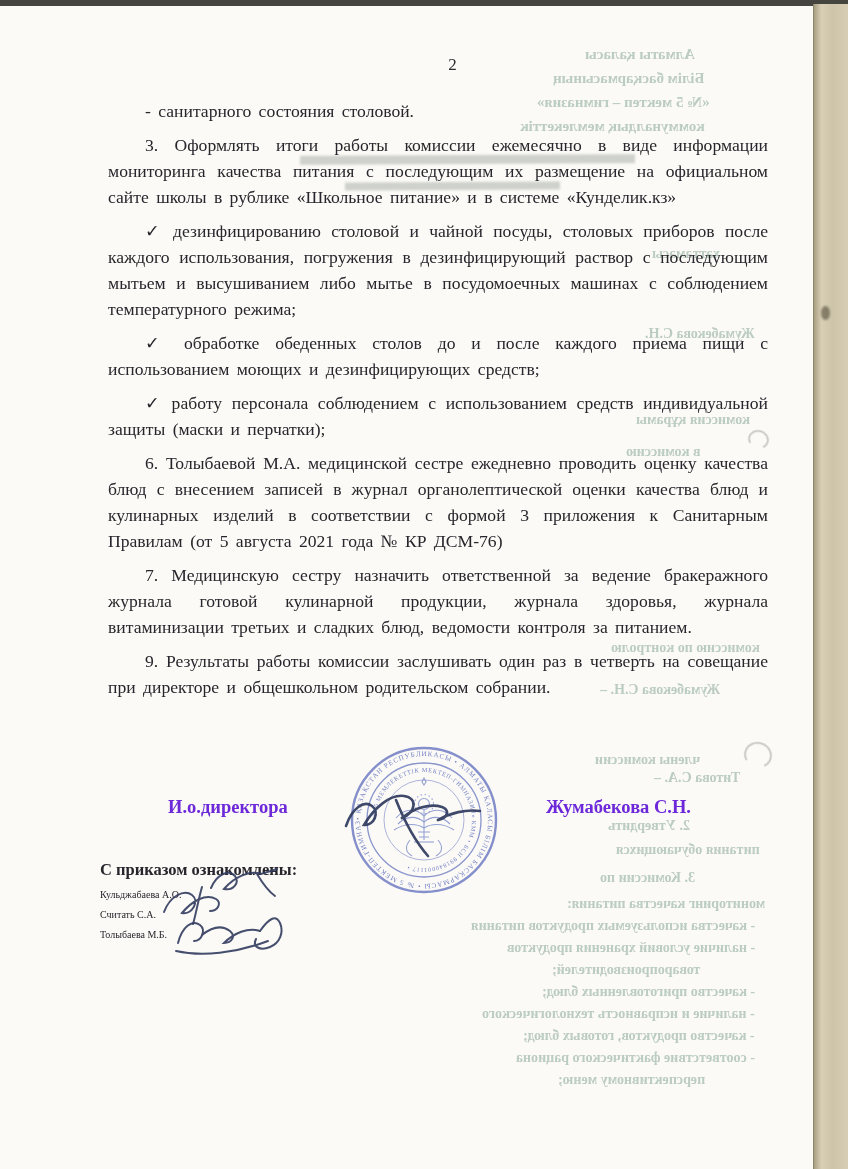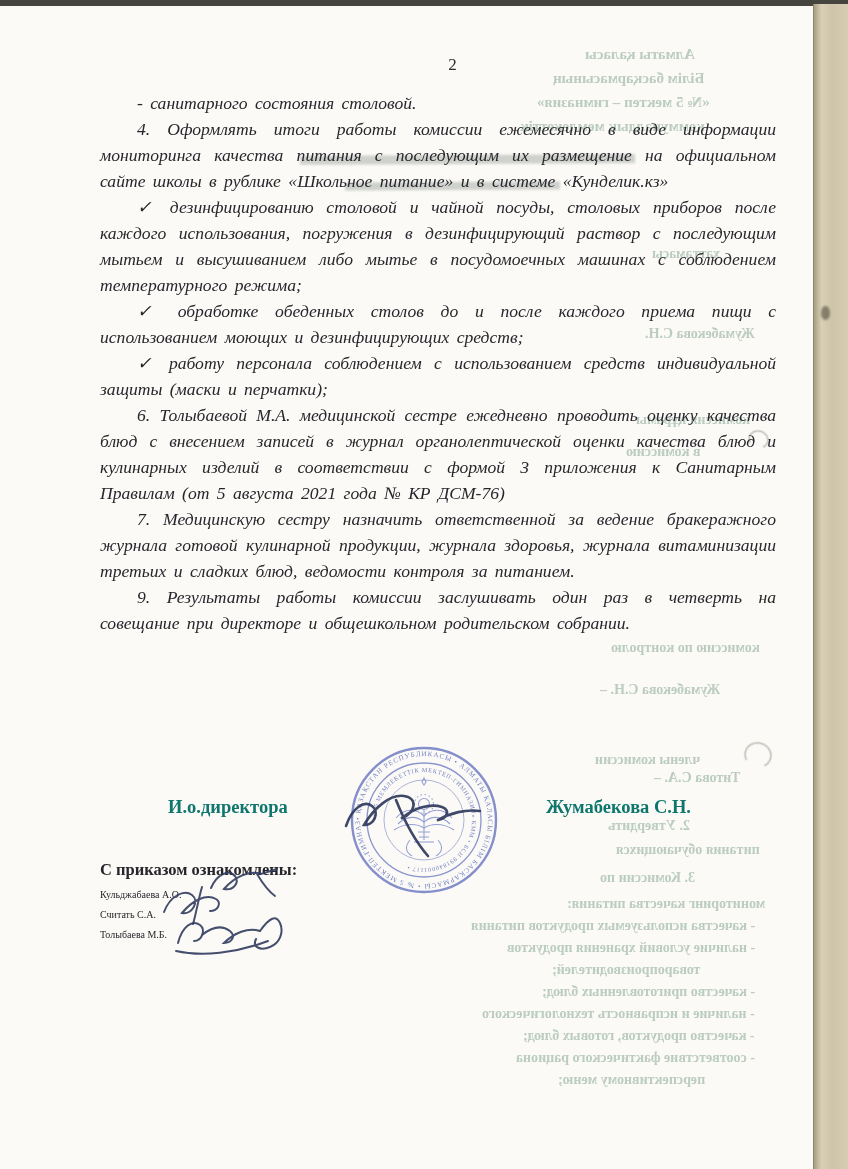--- a/index.html
+++ b/index.html
@@ -17,27 +17,27 @@
   .edge-smudge{position:absolute;right:18px;top:306px;width:9px;height:14px;background:rgba(70,62,45,.55);border-radius:50%;filter:blur(1px);}
   .page-number{
     position:absolute;left:100px;top:55px;width:705px;text-align:center;
     font-size:17px;color:#2b2b30;
   }
   .body-text{
     position:absolute;left:100px;top:90px;width:676px;
     font-size:17.6px;line-height:26px;color:#26262c;
     text-align:justify;word-spacing:3px;
   }
-  .body-text p{margin:0;text-indent:37px;font-style:italic;}
+  .body-text p{margin:8px;text-indent:37px;}
   
   .sign-row{
     position:absolute;left:100px;top:797px;width:676px;
     display:flex;justify-content:space-between;
     padding:0;box-sizing:border-box;
-    font-weight:bold;font-size:18.5px;color:#0f766e;
+    font-weight:bold;font-size:18.5px;color:#6d28d9;
   }
   .sign-row .t{margin-left:68px;}
   .sign-row .n{margin-right:85px;}
   .ack{
     position:absolute;left:100px;top:860px;color:#26262c;
   }
   .ack .ack-title{font-weight:bold;font-size:16.5px;margin-bottom:5px;}
   .ack .ack-name{font-size:10px;line-height:20px;}
   
   .stamp{position:absolute;left:348px;top:744px;width:152px;height:152px;opacity:.92;}
@@ -95,21 +95,21 @@
       <span class="bt" style="right: 93px; top: 1006px; font-size: 14px;">- наличие и исправность технологического</span>
       <span class="bt" style="right: 93px; top: 1028px; font-size: 14px;">- качество продуктов, готовых блюд;</span>
       <span class="bt" style="right: 93px; top: 1050px; font-size: 14px;">- соответствие фактического рациона</span>
       <span class="bt" style="right: 143px; top: 1072px; font-size: 14px;">перспективному меню;</span>
     </div>
 
   <div class="page-number">2</div>
 
   <div class="body-text">
     <p>- санитарного состояния столовой.</p>
-    <p>4. Оформлять итоги работы комиссии ежемесячно в виде информации мониторинга качества питания с последующим их размещение на официальном сайте школы в рублике «Школьное питание» и в системе «Кунделик.кз»</p>
+    <p>3. Оформлять итоги работы комиссии ежемесячно в виде информации мониторинга качества питания с последующим их размещение на официальном сайте школы в рублике «Школьное питание» и в системе «Кунделик.кз»</p>
     <p>✓ дезинфицированию столовой и чайной посуды, столовых приборов после каждого использования, погружения в дезинфицирующий раствор с последующим мытьем и высушиванием либо мытье в посудомоечных машинах с соблюдением температурного режима;</p>
     <p>✓ обработке обеденных столов до и после каждого приема пищи с использованием моющих и дезинфицирующих средств;</p>
     <p>✓ работу персонала соблюдением с использованием средств индивидуальной защиты (маски и перчатки);</p>
     <p>6. Толыбаевой М.А. медицинской сестре ежедневно проводить оценку качества блюд с внесением записей в журнал органолептической оценки качества блюд и кулинарных изделий в соответствии с формой 3 приложения к Санитарным Правилам (от 5 августа 2021 года № КР ДСМ-76)</p>
     <p>7. Медицинскую сестру назначить ответственной за ведение бракеражного журнала готовой кулинарной продукции, журнала здоровья, журнала витаминизации третьих и сладких блюд, ведомости контроля за питанием.</p>
     <p>9. Результаты работы комиссии заслушивать один раз в четверть на совещание при директоре и общешкольном родительском собрании.</p>
   </div>
 
   <div class="sign-row">
     <span class="t">И.о.директора</span>

